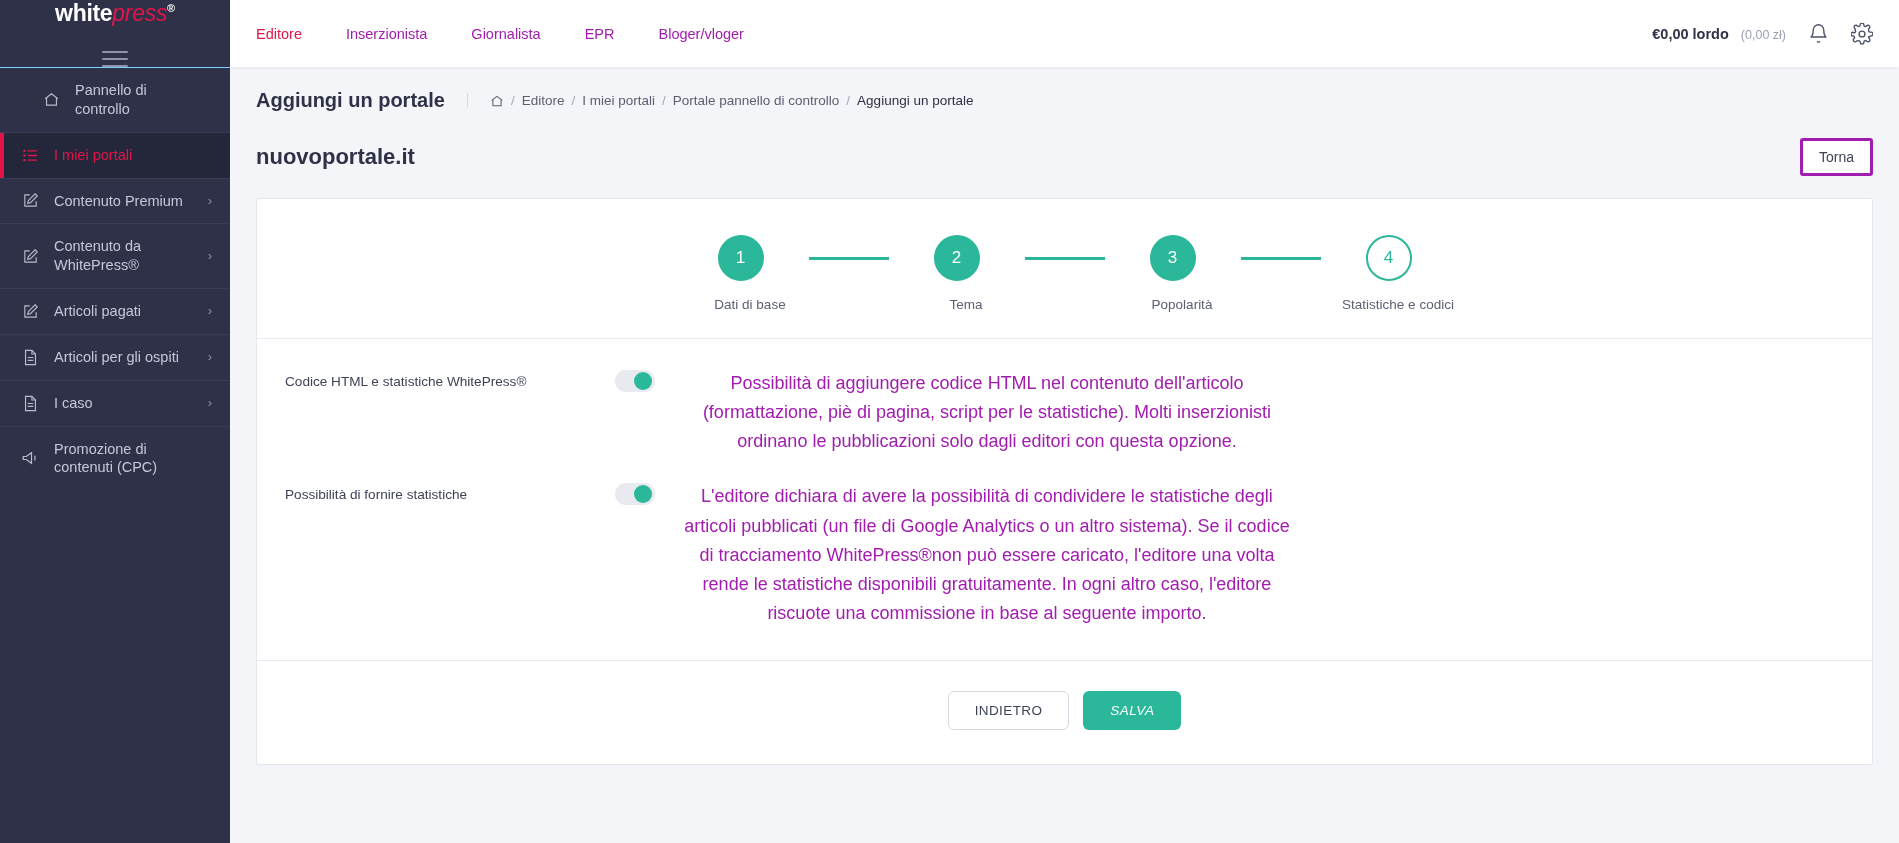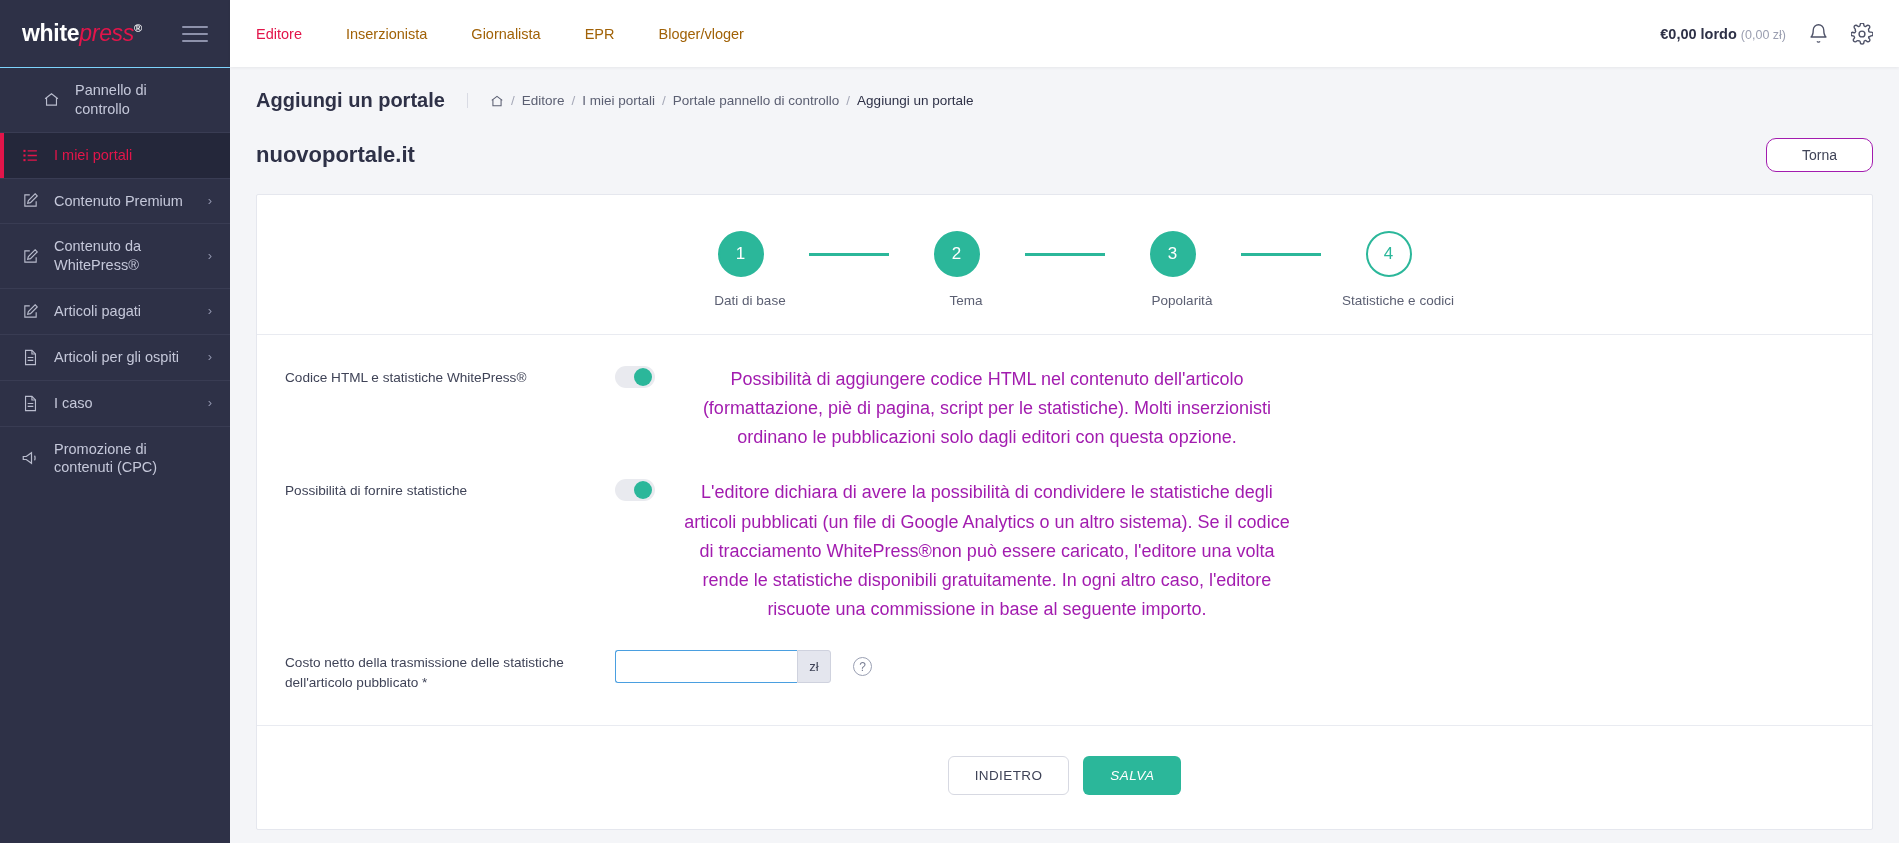--- a/index.html
+++ b/index.html
@@ -16,20 +16,21 @@
     width: 230px; min-width: 230px;
     background: #2e3147;
     height: 843px;
     display: flex; flex-direction: column;
   }
   .brand {
     height: 67px; min-height: 67px;
     display: flex; align-items: center;
     padding: 0 22px;
     justify-content: space-between;
+    flex-direction: column;
   }
   .logo { font-size: 23px; letter-spacing: -.3px; white-space: nowrap; }
   .logo .w { color:#fff; font-weight: 700; }
   .logo .p { color:#e2154a; font-weight: 400; font-style: italic; }
   .logo .r { color:#fff; font-size: 11px; vertical-align: super; font-weight:700;}
   .hamburger { width: 26px; display:flex; flex-direction:column; gap:5px; cursor:pointer;}
   .hamburger span { display:block; height:2px; background:#8e92ab; border-radius:1px;}
 
   .nav { flex:1; }
   .nav-item {
@@ -66,30 +67,30 @@
     padding: 0 26px 0 0;
     box-shadow: 0 1px 3px rgba(0,0,0,.06);
     position: relative; z-index: 5;
   }
   .topnav { display:flex; align-items:center; height:100%; }
   .topnav a {
     padding: 0 22px;
     height: 100%;
     display:flex; align-items:center;
     font-size: 14.5px;
-    color:#a16207;
+    color:#a21caf;
     text-decoration:none;
     cursor:pointer;
     white-space: nowrap;
   }
   .topnav a:first-child { padding-left: 26px; }
   .topnav a.sel { color:#e2154a; }
   .topbar-right { margin-left:auto; display:flex; align-items:center; gap:22px; }
   .balance { font-size: 14.5px; color:#2e3147; font-weight:600; white-space:nowrap;}
-  .balance .sub { color:#9a9eb0; font-weight:400; font-size:12.5px; margin-left:4px;}
+  .balance .sub { color:#9a9eb0; font-weight:400; font-size:12.5px; margin-left:12px;}
   .icon-btn { cursor:pointer; display:flex; align-items:center; color:#4d5167;}
 
   .content { flex:1; overflow:hidden; background:#f4f5f8; }
 
   .page-head {
     display:flex; align-items:center;
     padding: 22px 0 18px 26px;
   }
   .page-head h1 {
     font-size: 20px; font-weight: 700; color:#2e3147;
@@ -108,22 +109,22 @@
   .crumbs .cur { color:#2e3147; }
   .home-ico { display:flex; align-items:center; color:#5b5f72; cursor:pointer;}
 
   .title-row {
     display:flex; align-items:center;
     padding: 8px 26px 0 26px;
   }
   .title-row h2 { font-size: 22px; font-weight:700; color:#2e3147;}
   .btn-torna {
     margin-left:auto;
-    background:#fff; border:1px solid #a21caf; border-radius:10px;
-    padding: 8px 35px; font-size: 14px; color:#3f4357; cursor:pointer;
+    background:#fff; border:3px solid #a21caf; border-radius:3px;
+    padding: 8px 16px; font-size: 14px; color:#3f4357; cursor:pointer;
   }
 
   .card {
     margin: 22px 26px 0 26px;
     background:#fff;
     border: 1px solid #e5e7ee;
     border-radius: 2px;
   }
 
   
@@ -401,30 +402,20 @@
           <div class="frow">
             <div class="flabel">Possibilità di fornire statistiche</div>
             <div class="fctl">
               <div class="toggle">
                   <span class="knob"></span>
                 </div>
               <div class="help-text">L'editore dichiara di avere la possibilità di condividere le statistiche degli articoli pubblicati (un file di Google Analytics o un altro sistema). Se il codice di tracciamento WhitePress®non può essere caricato, l'editore una volta rende le statistiche disponibili gratuitamente. In ogni altro caso, l'editore riscuote una commissione in base al seguente importo.</div>
             </div>
           </div>
 
-          <div class="frow">
-            <div class="flabel">Costo netto della trasmissione delle statistiche dell'articolo pubblicato *</div>
-            <div class="fctl">
-              <div class="input-wrap">
-                <input class="txt-input" type="text" value="" style="">
-                <span class="suffix">zł</span>
-              </div>
-              <div class="qmark">?</div>
-            </div>
-          </div>
 
         </div>
 
         <div class="actions">
           <button class="btn btn-back">INDIETRO</button>
           <button class="btn btn-save">SALVA</button>
         </div>
 
       </div>
 

